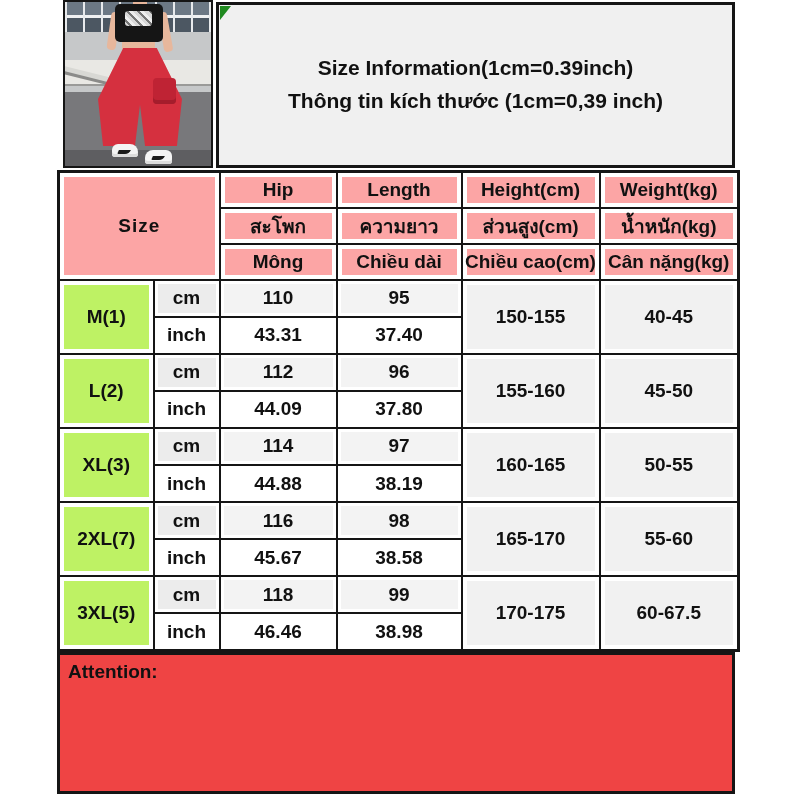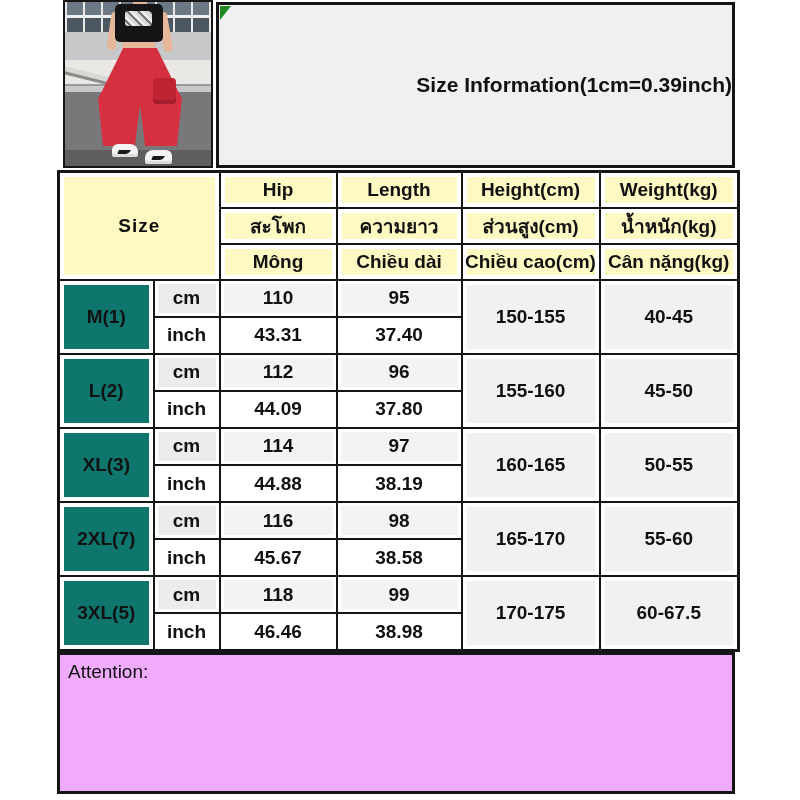--- a/index.html
+++ b/index.html
@@ -33,48 +33,48 @@
     clip-path:polygon(30% 0,70% 0,100% 52%,94% 100%,56% 100%,50% 58%,44% 100%,6% 100%,0 52%);}
   .m-pocket{position:absolute;left:88px;top:76px;width:23px;height:26px;background:#bf2334;border-radius:4px;
     box-shadow:inset 0 -4px 0 #a51d2c;}
   .m-shoeL{position:absolute;left:47px;top:142px;width:26px;height:13px;background:#f4f4f4;border-radius:6px 8px 3px 3px;box-shadow:inset 0 -3px 0 #dcdcdc;}
   .m-shoeR{position:absolute;left:80px;top:148px;width:27px;height:14px;background:#f4f4f4;border-radius:8px 6px 3px 3px;box-shadow:inset 0 -3px 0 #dcdcdc;}
   .m-swoosh{position:absolute;width:12px;height:4px;background:#1a1a1a;border-radius:0 0 6px 2px;transform:skewX(-25deg);}
   
   .header-box{
     position:absolute;left:216px;top:2px;width:519px;height:166px;box-sizing:border-box;
     border:3px solid #151515;background:#f0f0f0;
-    display:flex;flex-direction:column;justify-content:center;align-items:flex-end;
+    display:flex;flex-direction:column;justify-content:center;align-items:center;
     text-align:center;font-weight:bold;font-size:21px;line-height:1.55;
   }
   .corner-flag{position:absolute;left:1px;top:1px;width:0;height:0;
     border-top:14px solid #1f8a1f;border-right:11px solid transparent;}
   
   table.size-table{
     position:absolute;left:57px;top:170px;width:680px;height:482px;
     border-collapse:collapse;table-layout:fixed;border:3px solid #151515;
   }
   .size-table td{
     border:2px solid #151515;text-align:center;vertical-align:middle;
     font-weight:bold;font-size:19px;padding:0;overflow:hidden;
   }
-  .hcell{background:#fef9c3;box-shadow:inset 0 0 0 4px #ffffff;}
+  .hcell{background:#fca5a5;box-shadow:inset 0 0 0 4px #ffffff;}
   .corner{font-size:36px;letter-spacing:1px;}
-  .sizecell{background:#0f766e;box-shadow:inset 0 0 0 4px #ffffff;font-size:22px;}
+  .sizecell{background:#bef264;box-shadow:inset 0 0 0 4px #ffffff;font-size:22px;}
   .unit-cm{background:#ececec;box-shadow:inset 0 0 0 3px #ffffff;}
   .unit-inch{background:#ffffff;}
   .d-cm{background:#f3f3f3;box-shadow:inset 0 0 0 3px #ffffff;}
   .d-inch{background:#ffffff;margin-left:20px;}
   .d-span{background:#f1f1f1;box-shadow:inset 0 0 0 4px #ffffff;}
   tr.hr{height:36px;} tr.dr{height:37px;}
   
   .attention-box{
     position:absolute;left:57px;top:652px;width:678px;height:142px;box-sizing:border-box;
-    border:3px solid #151515;background:#f0abfc;
-    padding:4px 10px 0 8px;font-size:19px;line-height:1.36;font-weight:normal;
+    border:3px solid #151515;background:#ef4444;
+    padding:4px 10px 0 8px;font-size:19px;line-height:1.36;font-weight:bold;
   }
 </style>
 </head>
 <body>
 
 <div class="photo">
   <div class="p-windows"></div>
   <div class="p-wall"></div>
   <div class="p-bench"></div>
   <div class="p-rail"></div>
@@ -90,20 +90,21 @@
   <div class="m-pocket"></div>
   <div class="m-shoeL"></div>
   <div class="m-shoeR"></div>
   <div class="m-swoosh" style="left:53px;top:148px;"></div>
   <div class="m-swoosh" style="left:87px;top:154px;"></div>
 </div>
 
 <div class="header-box">
   <div class="corner-flag"></div>
   <div>Size Information(1cm=0.39inch)</div>
+  <div>Thông tin kích thước (1cm=0,39 inch)</div>
 </div>
 
 <table class="size-table">
   <colgroup>
     <col style="width:95px">
       <col style="width:66px">
       <col style="width:117px">
     <col style="width:125px">
       <col style="width:138px">
       <col style="width:139px">

